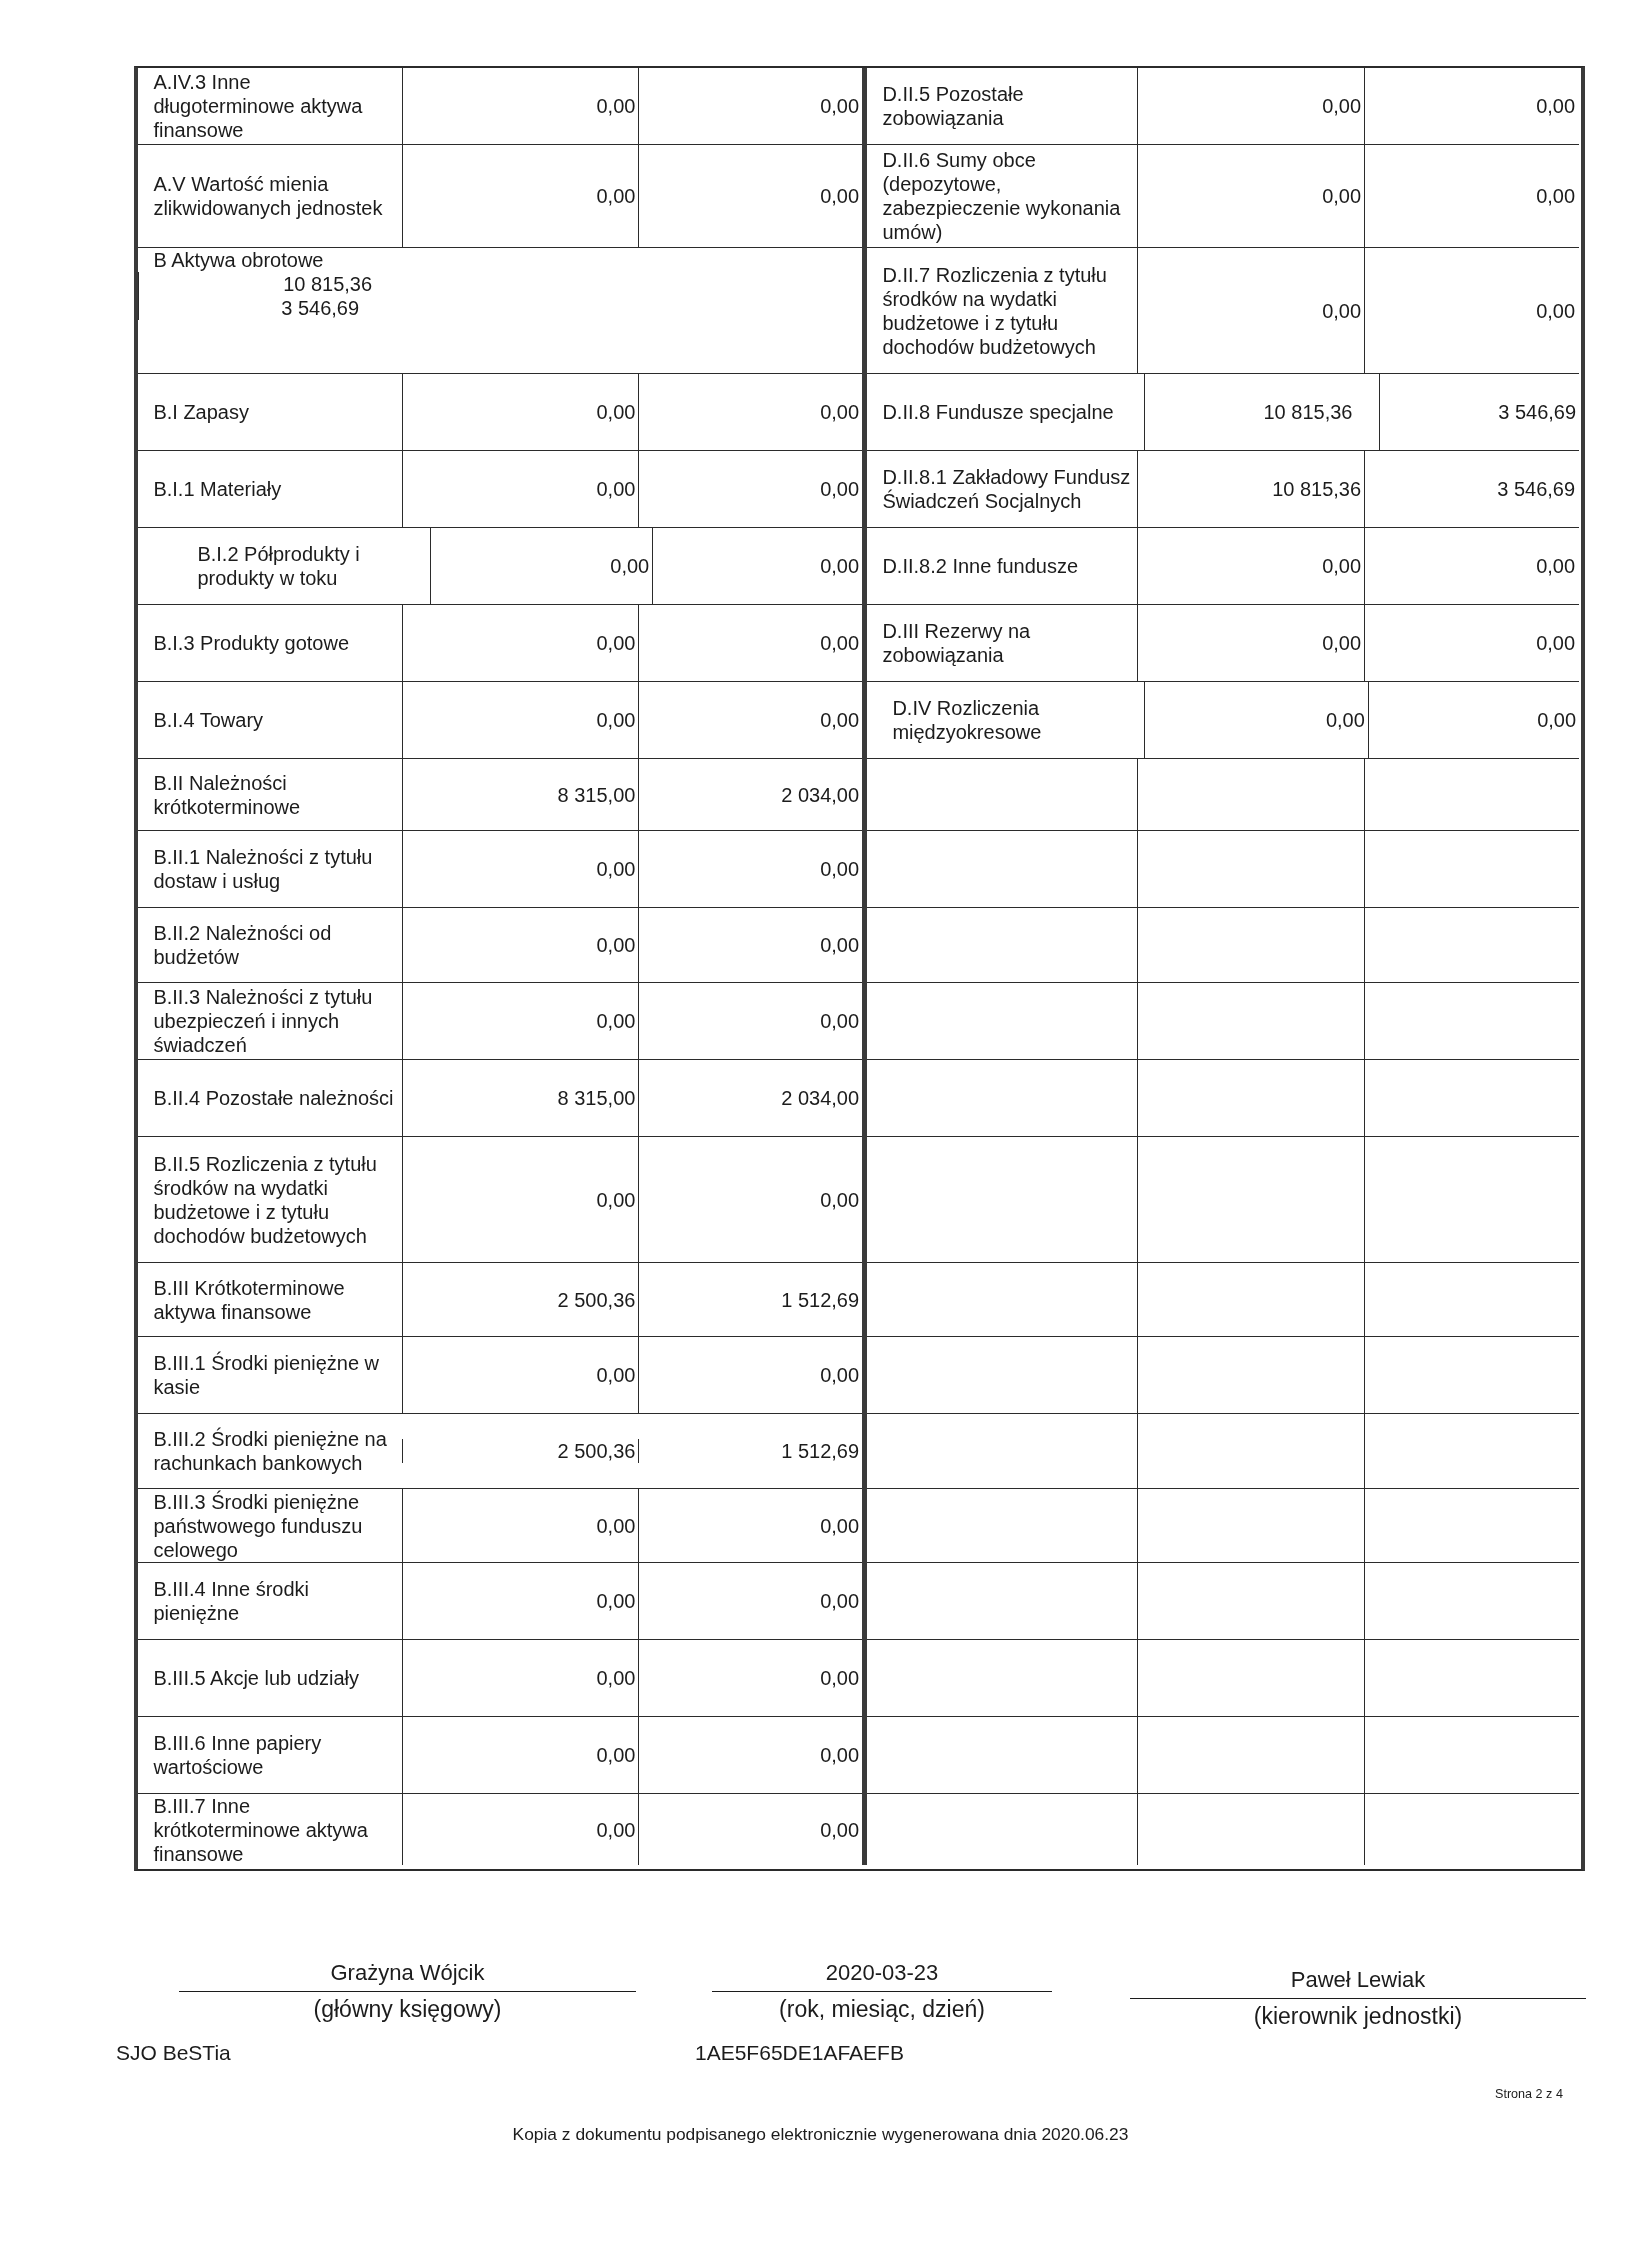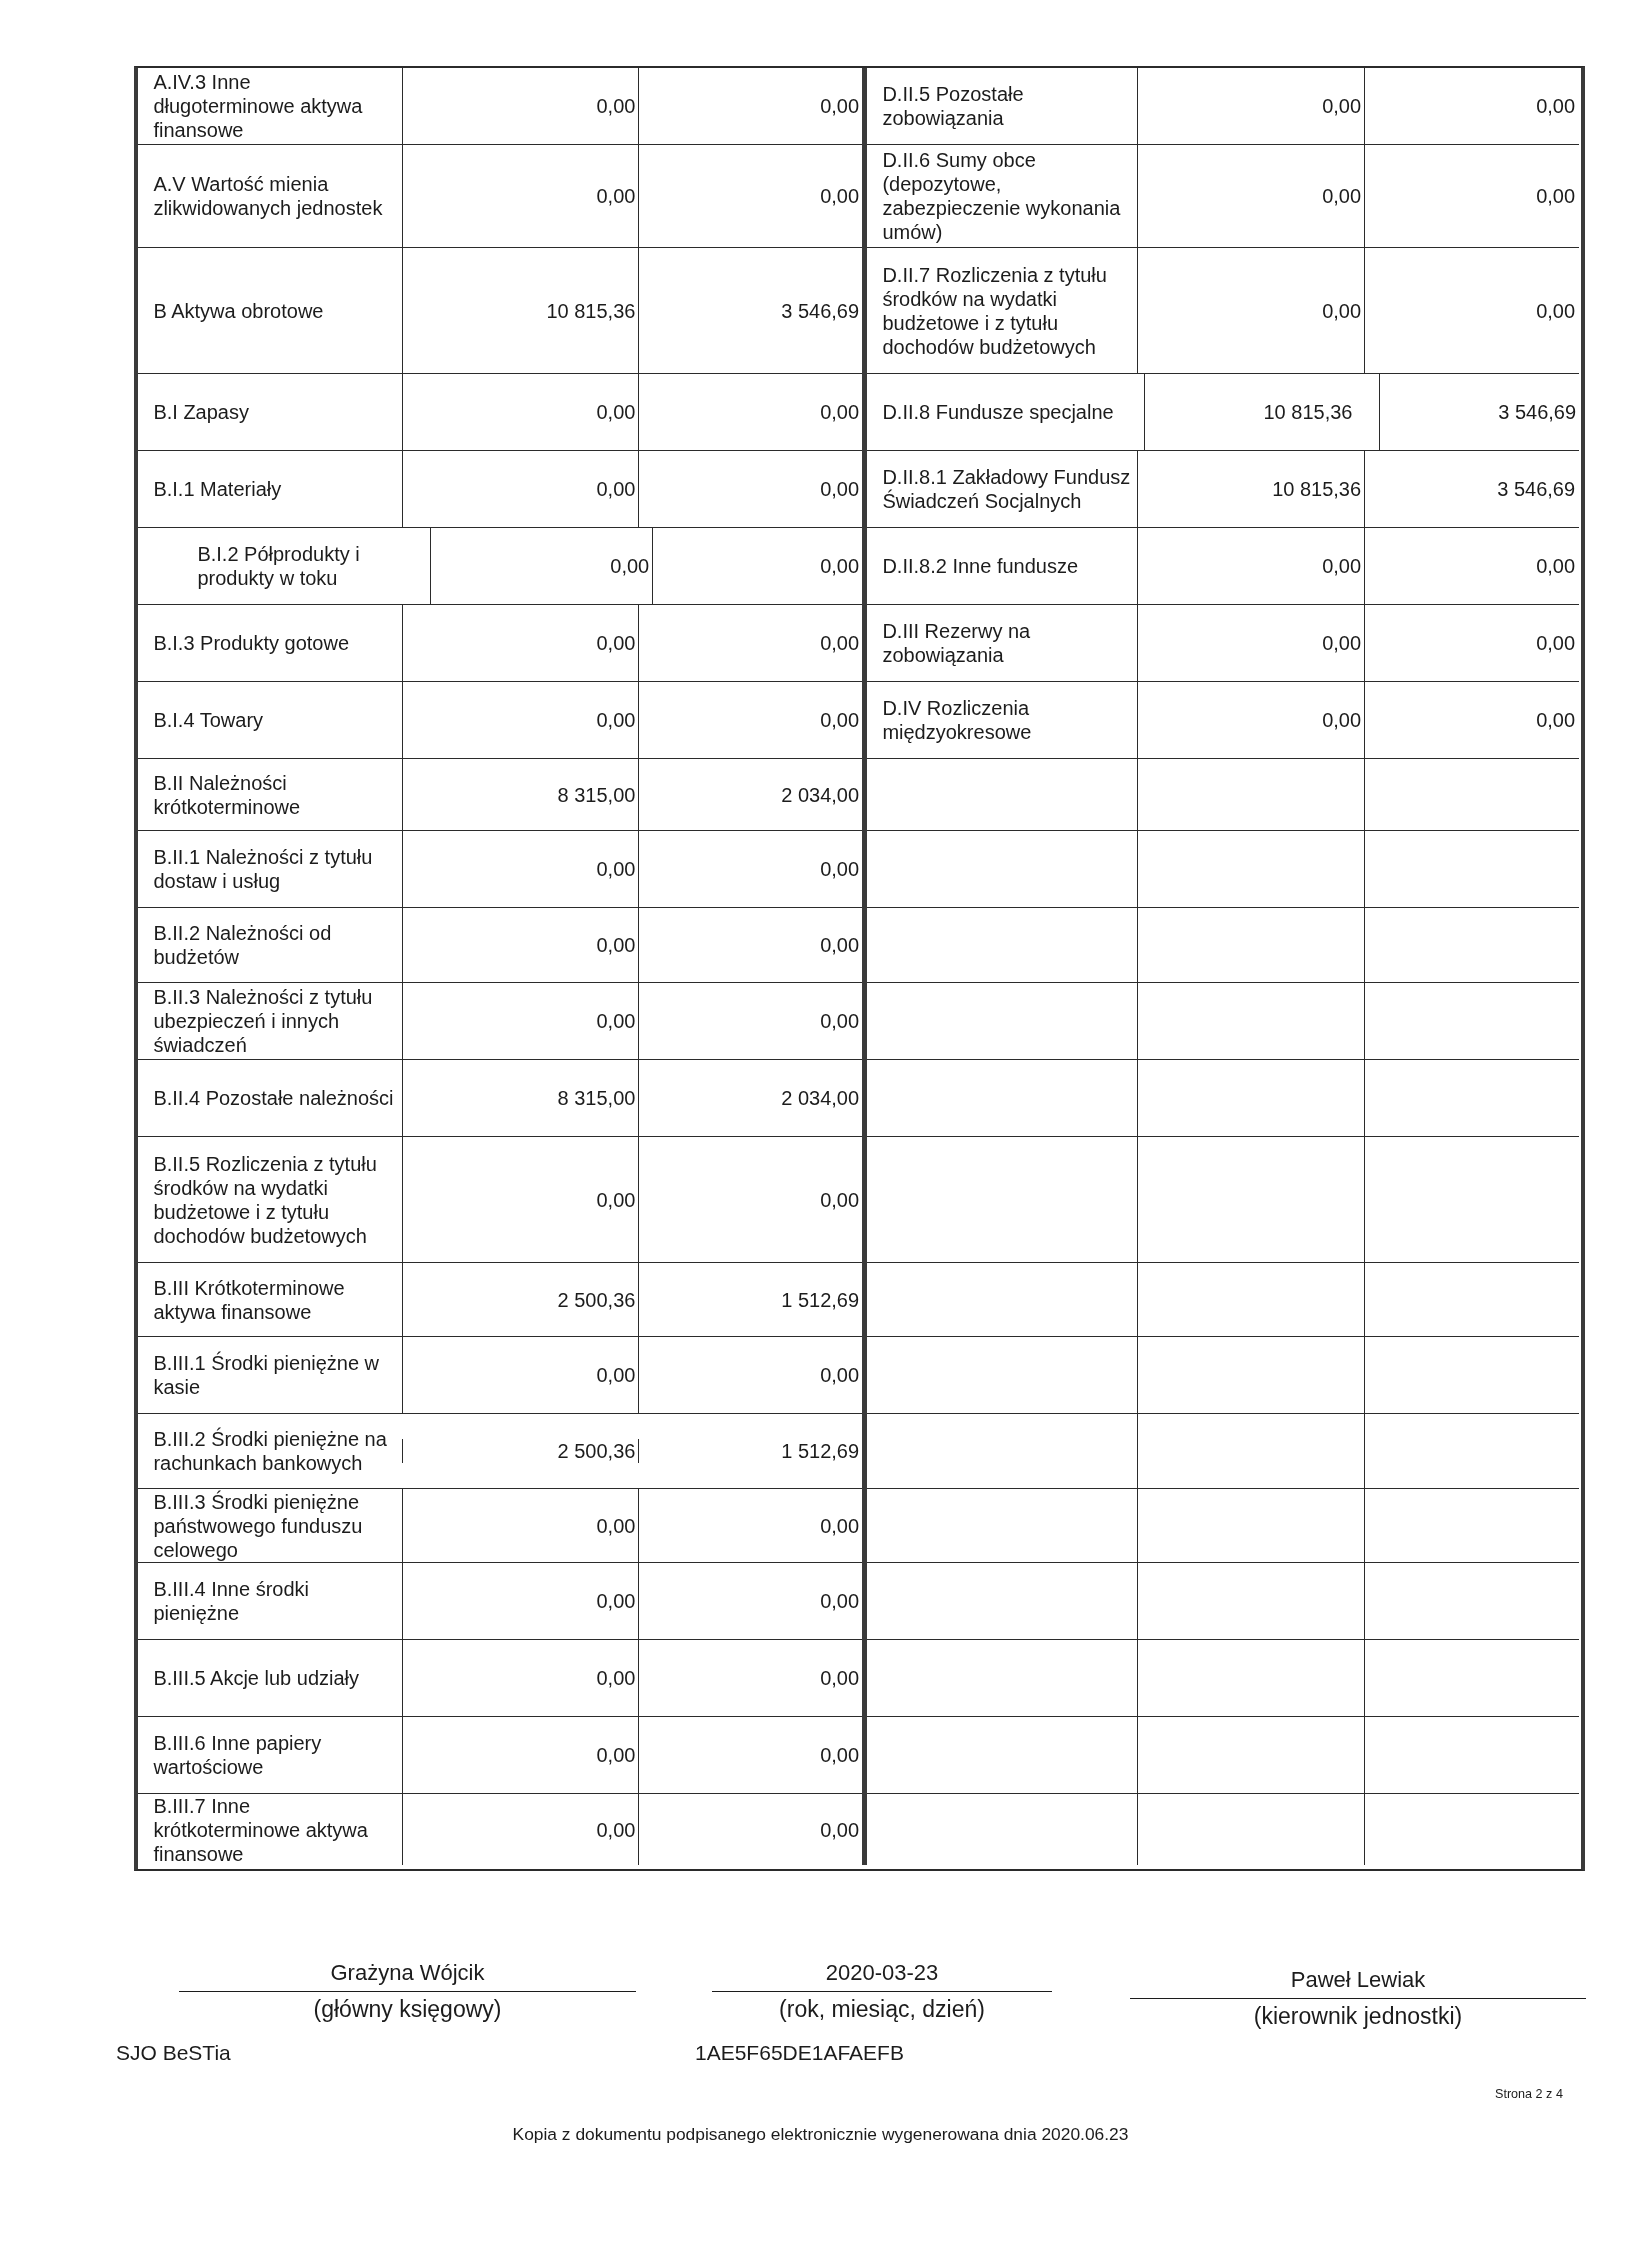--- a/index.html
+++ b/index.html
@@ -50,21 +50,21 @@
       <div class="row" style="height: 77px;">
         <div class="cell c1 lbl">A.IV.3 Inne długoterminowe aktywa finansowe</div>
         <div class="cell c2 val">0,00</div>
         <div class="cell c3 val">0,00</div>
       </div>
       <div class="row" style="height: 103px;">
         <div class="cell c1 lbl">A.V Wartość mienia zlikwidowanych jednostek</div>
         <div class="cell c2 val">0,00</div>
         <div class="cell c3 val">0,00</div>
       </div>
-      <div class="row" style="height: 126px;">
+      <div class="row" style="height: 126px; flex-direction: column;">
         <div class="cell c1 lbl">B Aktywa obrotowe</div>
         <div class="cell c2 val">10 815,36</div>
         <div class="cell c3 val">3 546,69</div>
       </div>
       <div class="row" style="height: 77px;">
         <div class="cell c1 lbl">B.I Zapasy</div>
         <div class="cell c2 val">0,00</div>
         <div class="cell c3 val">0,00</div>
       </div>
       <div class="row" style="height: 77px;">
@@ -187,21 +187,21 @@
       <div class="row" style="height: 77px;">
         <div class="cell c1 lbl">D.II.8.2 Inne fundusze</div>
         <div class="cell c2 val">0,00</div>
         <div class="cell c3 val">0,00</div>
       </div>
       <div class="row" style="height: 77px;">
         <div class="cell c1 lbl">D.III Rezerwy na zobowiązania</div>
         <div class="cell c2 val">0,00</div>
         <div class="cell c3 val">0,00</div>
       </div>
-      <div class="row" style="height: 77px;">
+      <div class="row" style="height: 77px; padding-left: 10px;">
         <div class="cell c1 lbl">D.IV Rozliczenia międzyokresowe</div>
         <div class="cell c2 val">0,00</div>
         <div class="cell c3 val">0,00</div>
       </div>
       <div class="row" style="height: 72px;">
         <div class="cell c1 lbl"></div>
         <div class="cell c2 val"></div>
         <div class="cell c3 val"></div>
       </div>
       <div class="row" style="height: 77px;">

